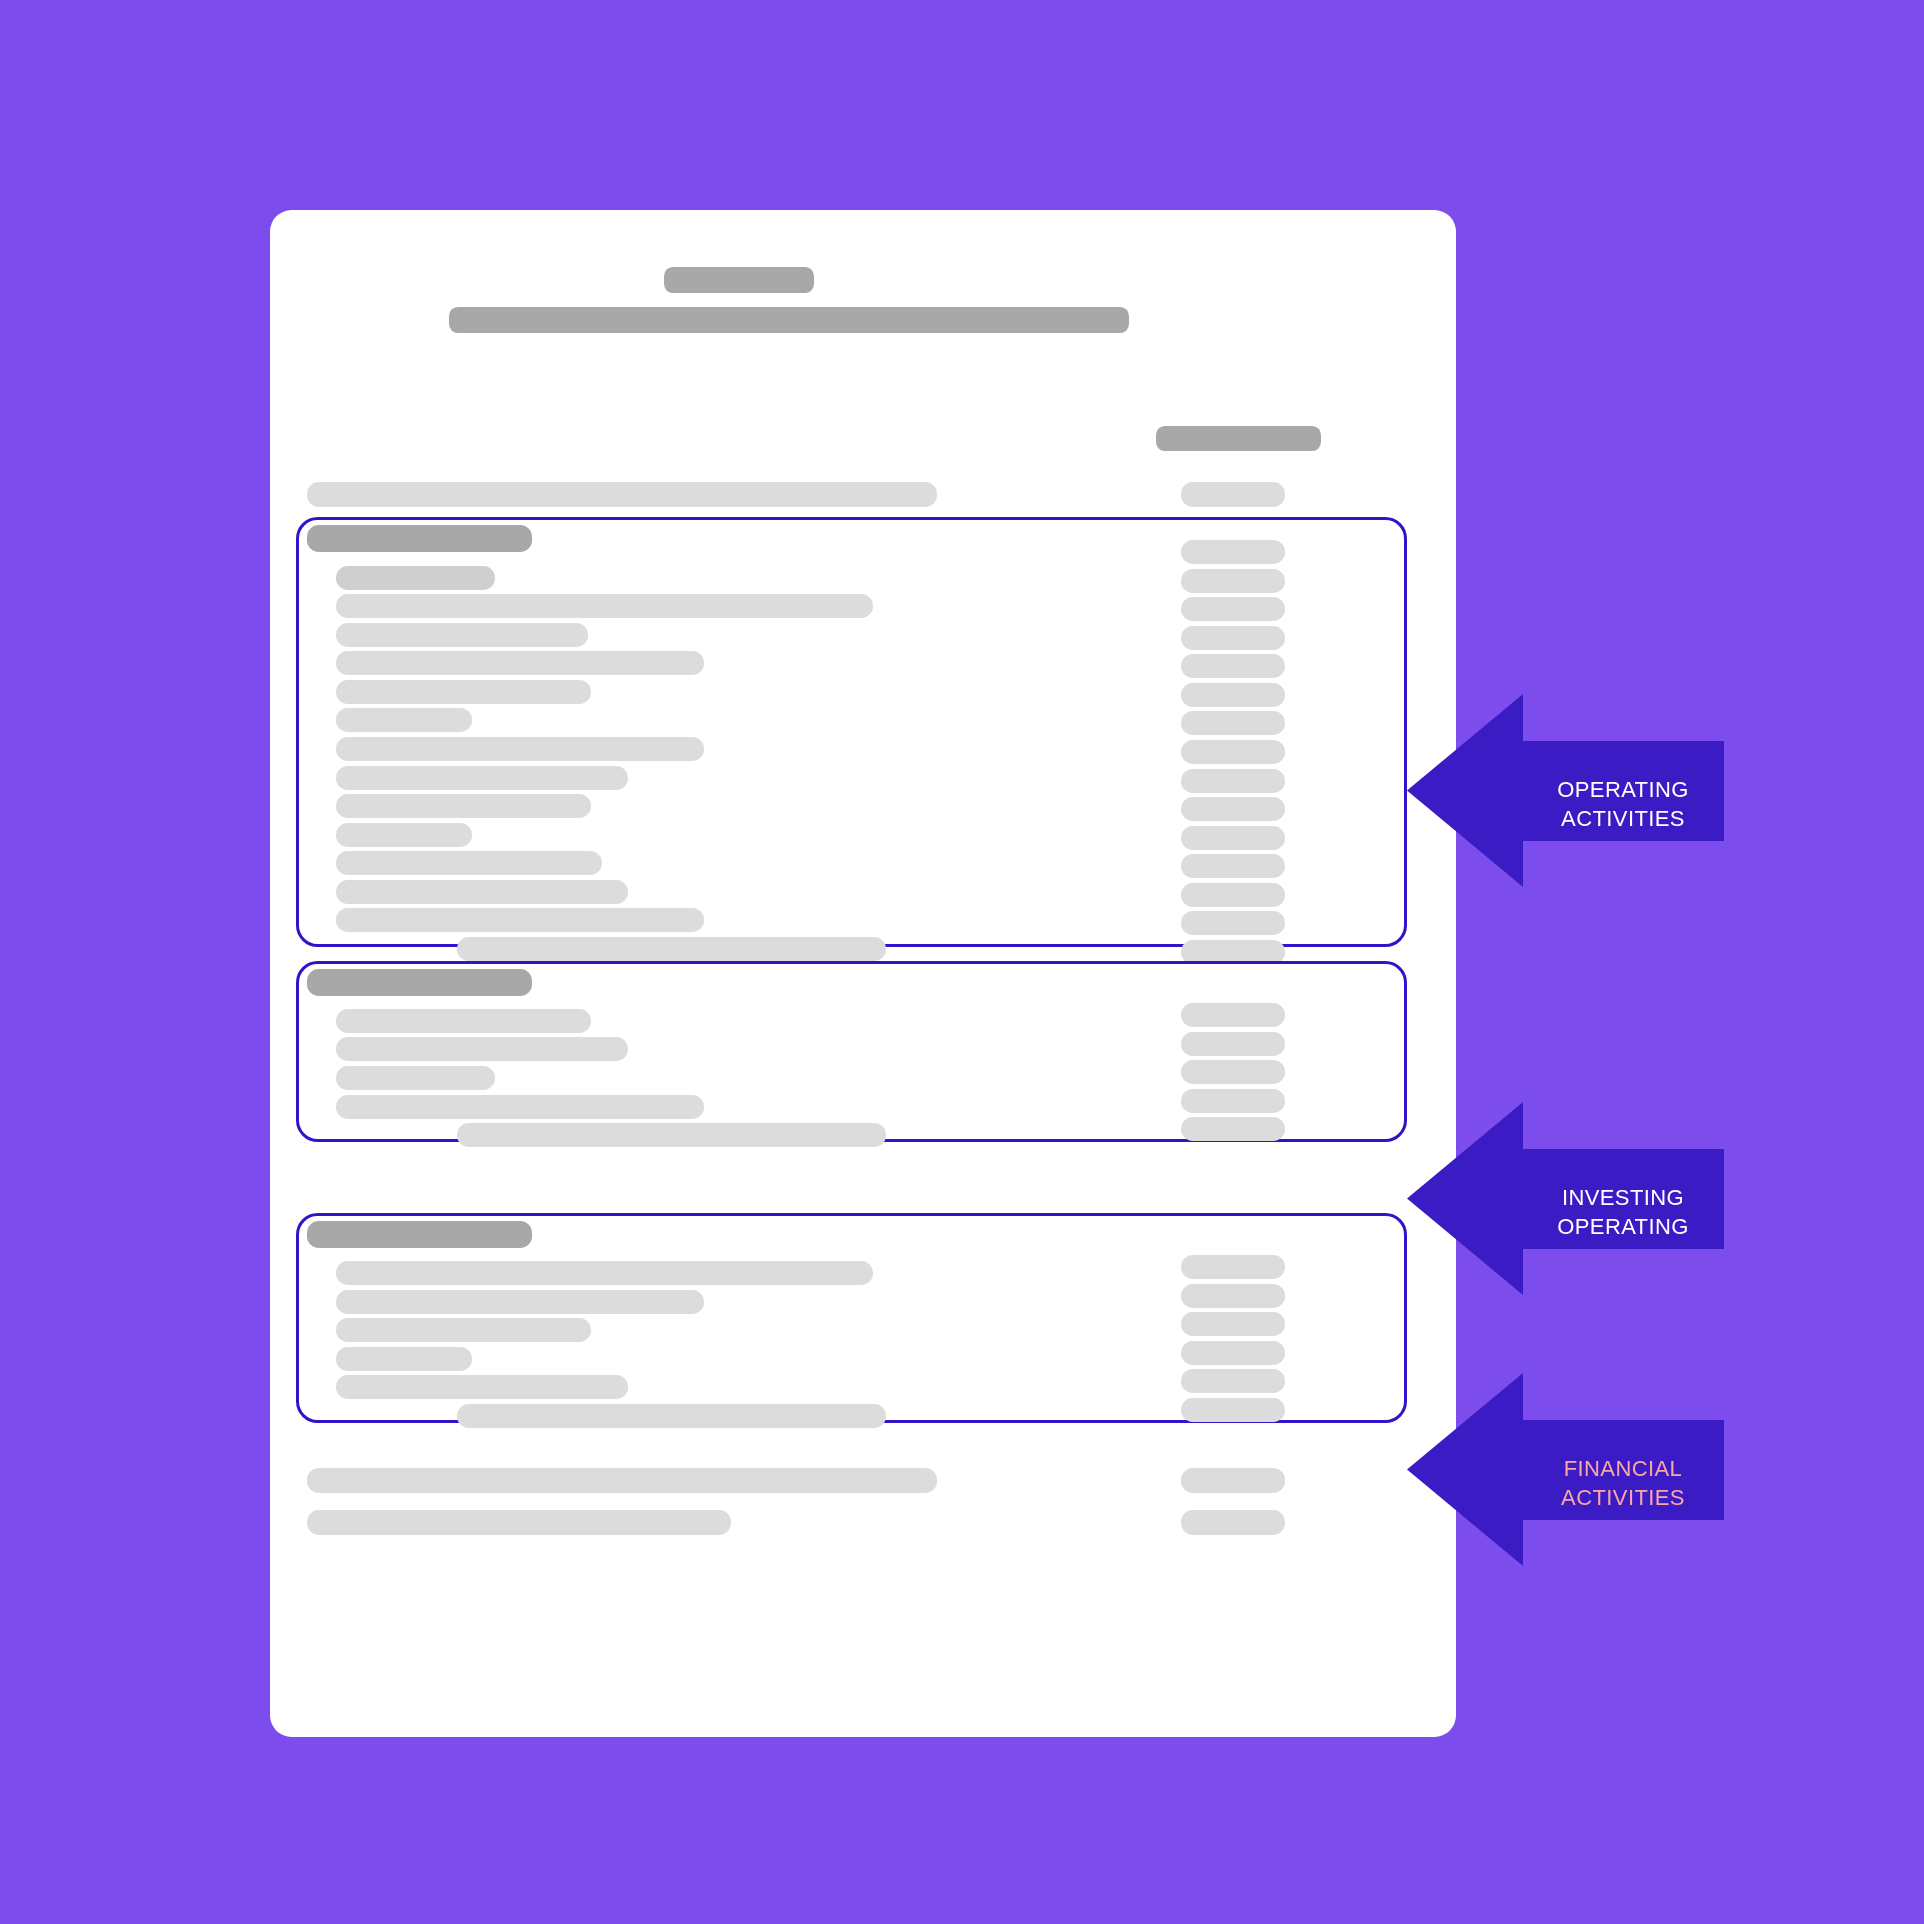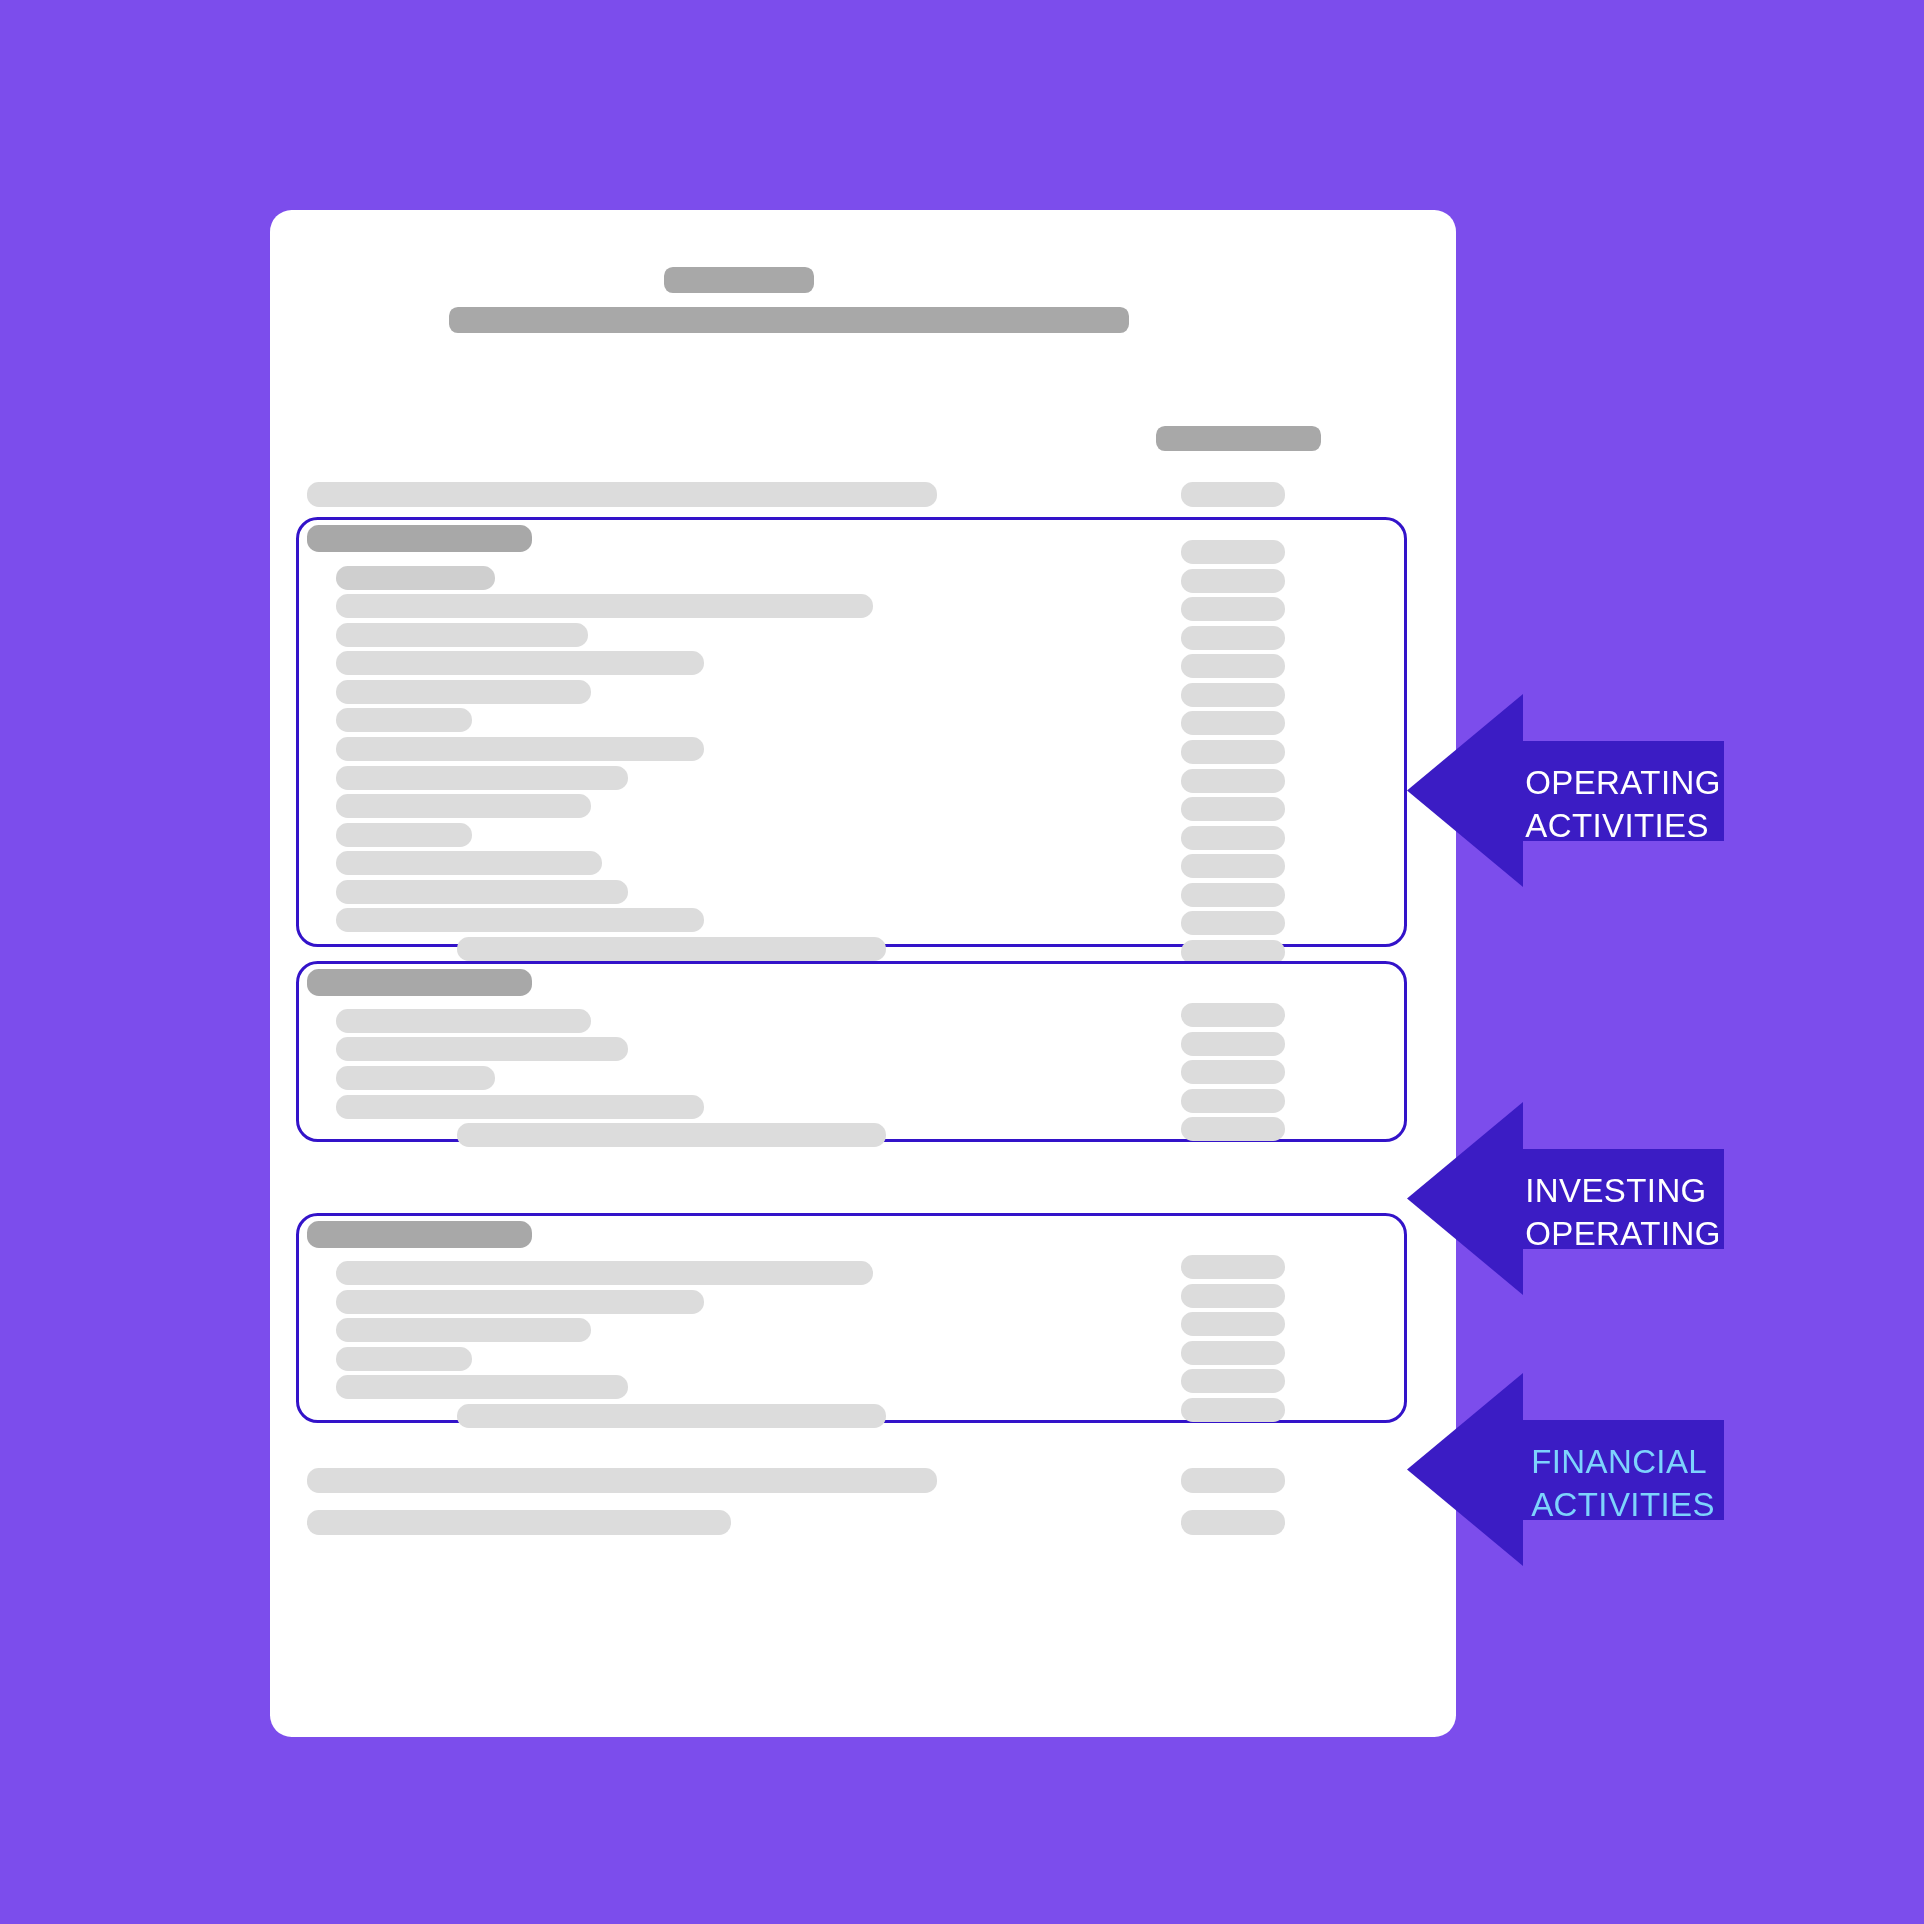--- a/index.html
+++ b/index.html
@@ -58,22 +58,23 @@
     background:#3B1CC4;
     height:100px;
     display:flex;
     align-items:center;
     justify-content:center;
     flex:1 1 auto;
     margin-left:-1px;
   }
   .callout .body span{
     color:#ffffff;
-    font-size:33px;
+    font-size:22px;
     line-height:1.28;
+    text-align:center;
     letter-spacing:0.4px;
     white-space:pre-line;
     font-family:"Liberation Sans", sans-serif;
     margin-top:28px;
   }
 </style>
 </head>
 <body style="background: rgb(124, 77, 236);">
 
 <div id="stage">
@@ -178,21 +179,21 @@
     <div class="head" style="background: rgb(59, 28, 196);"></div>
     <div class="body" style="background: rgb(59, 28, 196);">
       <span style="color: rgb(255, 255, 255);">INVESTING
 OPERATING</span>
     </div>
   </div>
 
   <div class="callout" style="left:1407px;top:1373px;width:317px;height:193px;">
     <div class="head" style="background: rgb(59, 28, 196);"></div>
     <div class="body" style="background: rgb(59, 28, 196);">
-      <span style="color: #7dd3fc;">FINANCIAL
+      <span style="color: #fca5a5;">FINANCIAL
 ACTIVITIES</span>
     </div>
   </div>
 
 </div>
 
 <div style="position:absolute;left:-9850px;top:-9850px"></div>
 
 
 </body></html>

